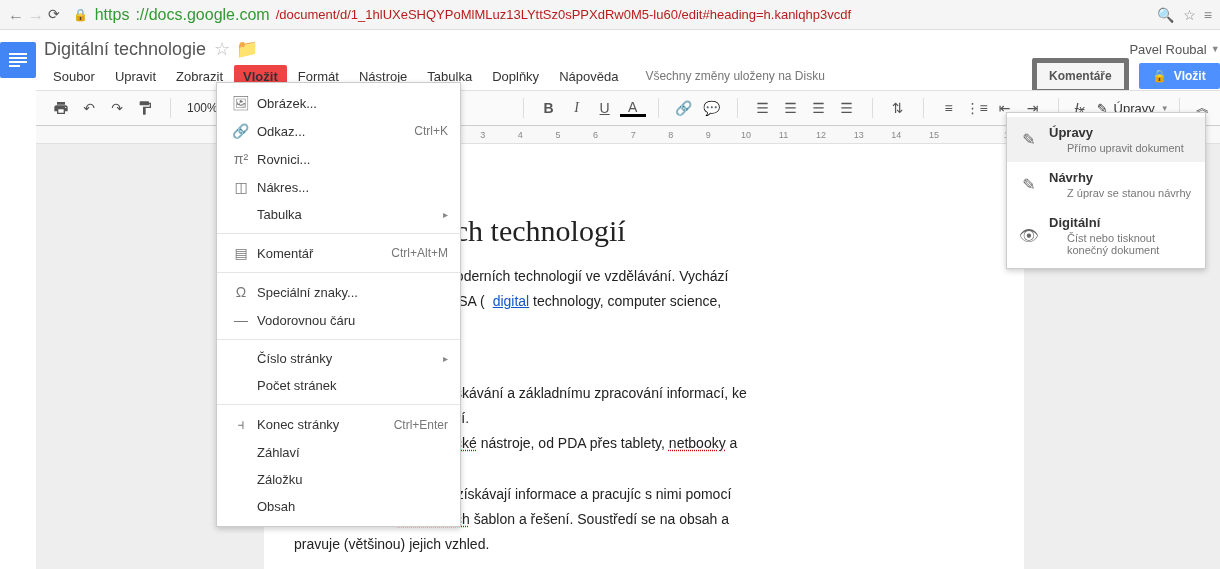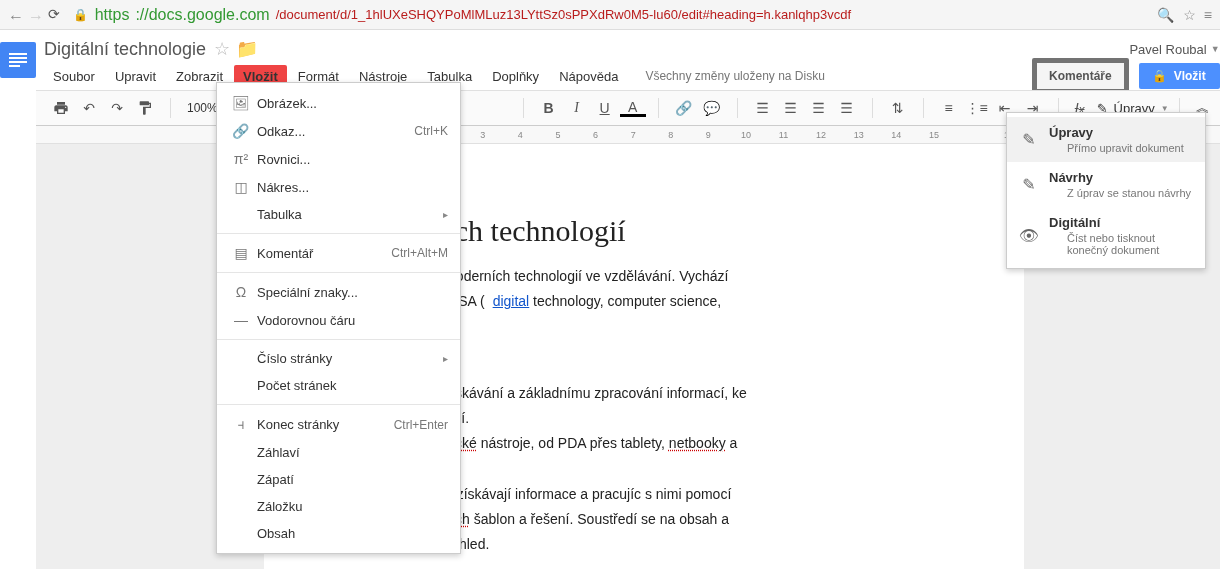--- a/index.html
+++ b/index.html
@@ -315,24 +315,20 @@
       <span class="im-icon">⫞</span>
       <span class="im-label">Konec stránky</span>
       <span class="im-shortcut">Ctrl+Enter</span>
     </div>
   <div class="im-item">
       <span class="im-icon"></span>
       <span class="im-label">Záhlaví</span>
     </div>
   <div class="im-item">
       <span class="im-icon"></span>
-      <span class="im-label">Zápatí</span>
-    </div>
-  <div class="im-item">
-      <span class="im-icon"></span>
       <span class="im-label">Záložku</span>
     </div>
   <div class="im-item">
       <span class="im-icon"></span>
       <span class="im-label">Obsah</span>
     </div>
 </div>
 
 <div class="mode-menu">
   <div class="mm-item active">

